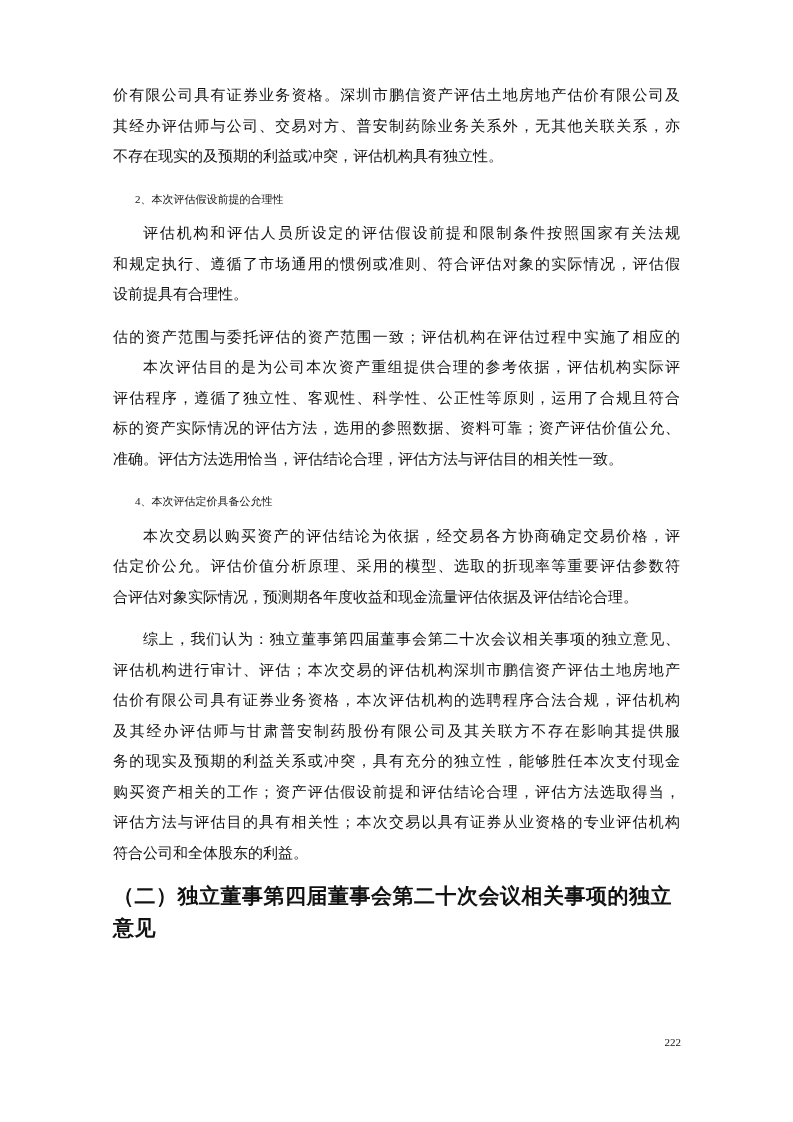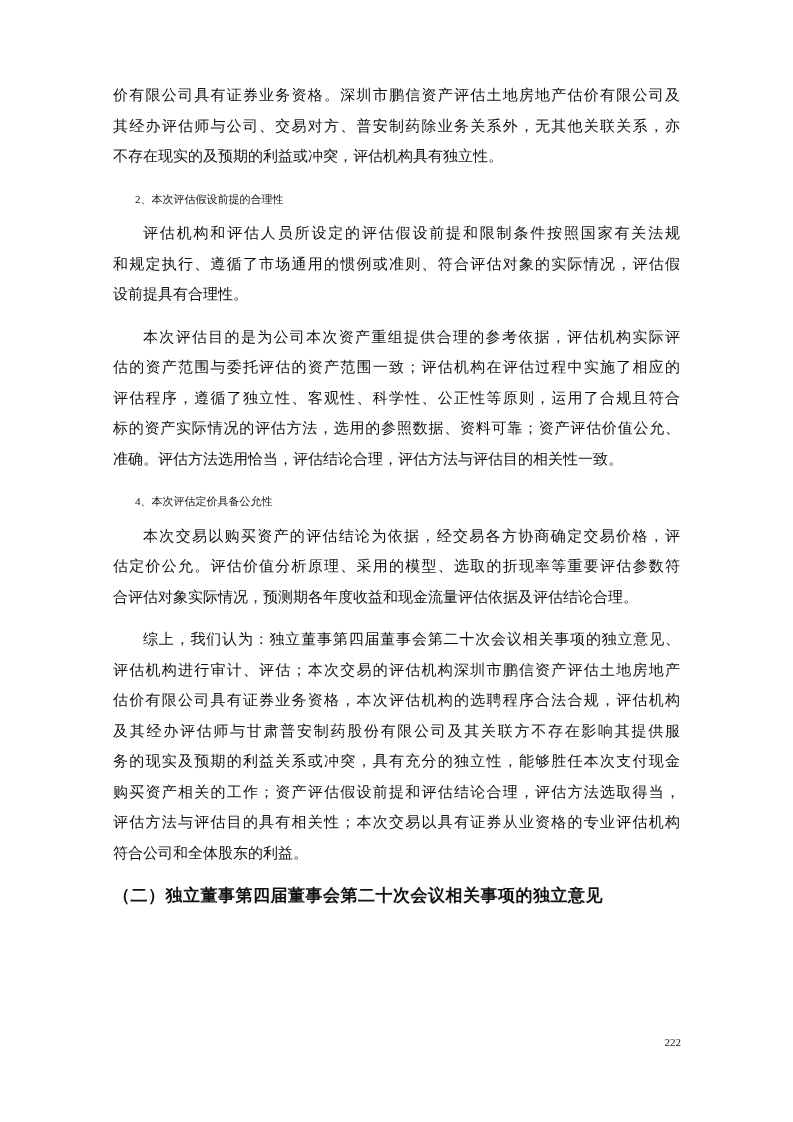--- a/index.html
+++ b/index.html
@@ -43,21 +43,21 @@
   .subheading {
     font-size: 11px;
     font-weight: normal;
     margin: 10px 0 4px 0;
     line-height: 30.5px;
     text-indent: 2em;
   }
   .section-heading {
     font-family: "Liberation Sans", "DejaVu Sans", sans-serif;
     font-weight: 700;
-    font-size: 17px;
+    font-size: 21px;
     line-height: 32px;
     margin: 8px 0 0 0;
     letter-spacing: 0.5px;
   }
   .page-number {
     position: absolute;
     right: 112px;
     top: 1036px;
     font-size: 11px;
     color: #121212;
@@ -73,22 +73,22 @@
         <span class="line">其经办评估师与公司、交易对方、普安制药除业务关系外，无其他关联关系，亦</span>
         <span class="line last">不存在现实的及预期的利益或冲突，评估机构具有独立性。</span>
       </p>
       <h3 class="subheading">2、本次评估假设前提的合理性</h3>
       <p class="para indent">
         <span class="line first">评估机构和评估人员所设定的评估假设前提和限制条件按照国家有关法规</span>
         <span class="line">和规定执行、遵循了市场通用的惯例或准则、符合评估对象的实际情况，评估假</span>
         <span class="line last">设前提具有合理性。</span>
       </p>
       <p class="para indent">
+        <span class="line">估的资产范围与委托评估的资产范围一致；评估机构在评估过程中实施了相应的</span>
         <span class="line first">本次评估目的是为公司本次资产重组提供合理的参考依据，评估机构实际评</span>
-        <span class="line">估的资产范围与委托评估的资产范围一致；评估机构在评估过程中实施了相应的</span>
         <span class="line">评估程序，遵循了独立性、客观性、科学性、公正性等原则，运用了合规且符合</span>
         <span class="line">标的资产实际情况的评估方法，选用的参照数据、资料可靠；资产评估价值公允、</span>
         <span class="line last">准确。评估方法选用恰当，评估结论合理，评估方法与评估目的相关性一致。</span>
       </p>
       <h3 class="subheading">4、本次评估定价具备公允性</h3>
       <p class="para indent">
         <span class="line first">本次交易以购买资产的评估结论为依据，经交易各方协商确定交易价格，评</span>
         <span class="line">估定价公允。评估价值分析原理、采用的模型、选取的折现率等重要评估参数符</span>
         <span class="line last">合评估对象实际情况，预测期各年度收益和现金流量评估依据及评估结论合理。</span>
       </p>

